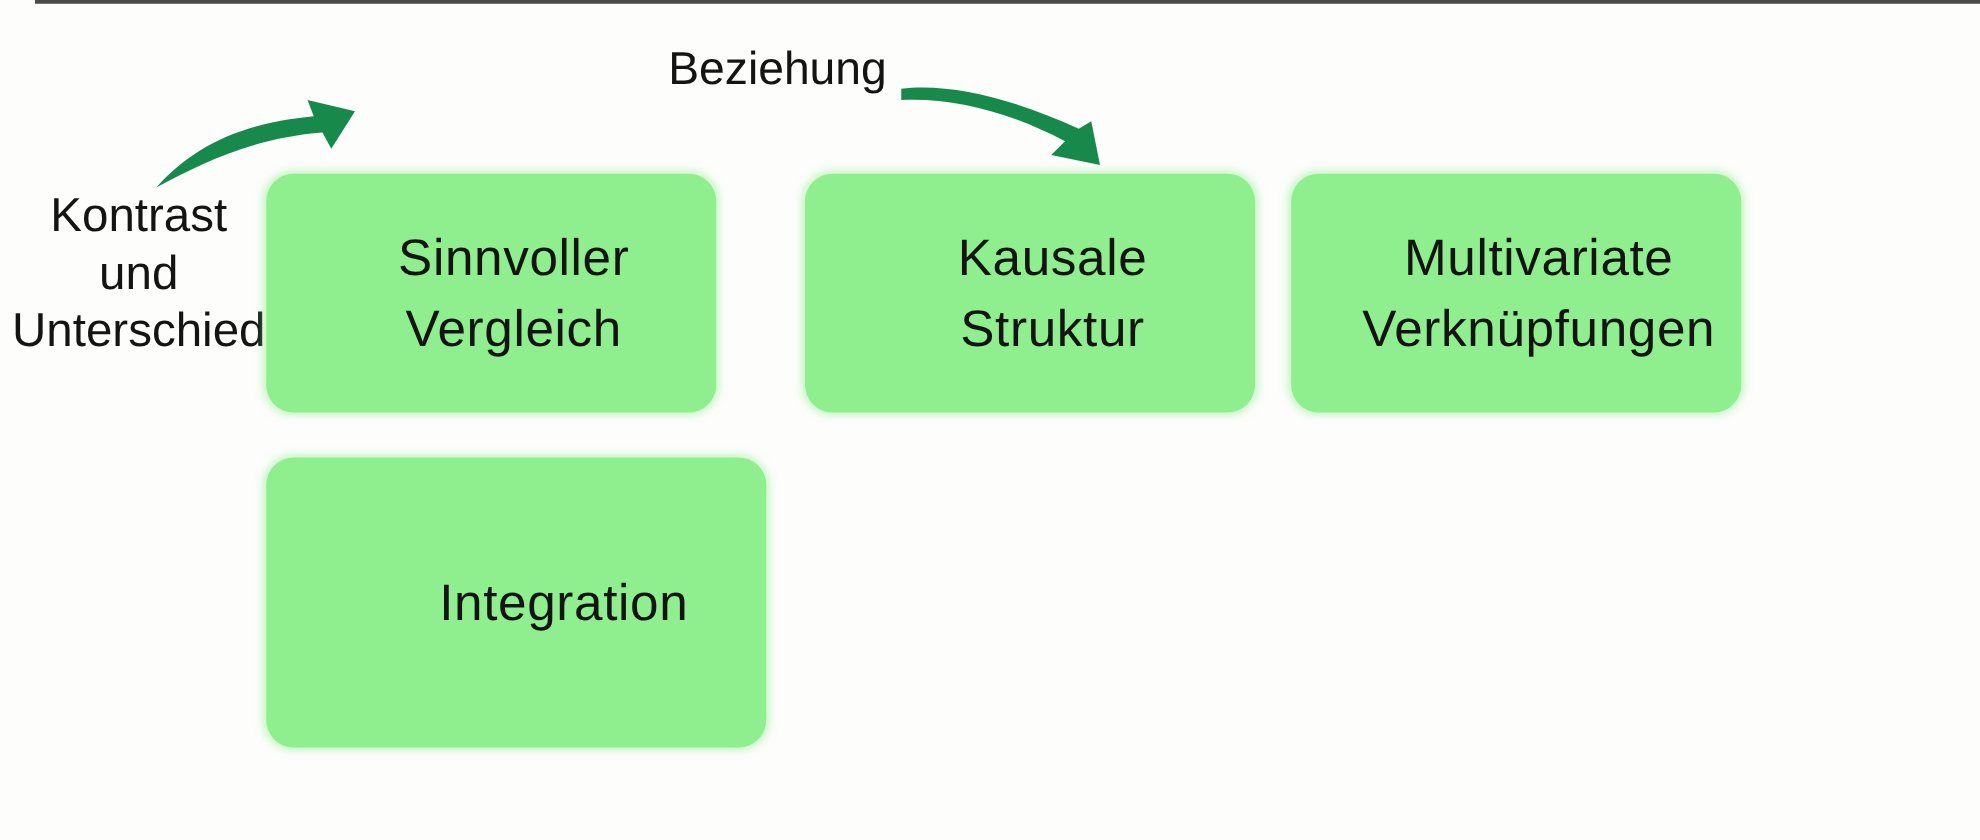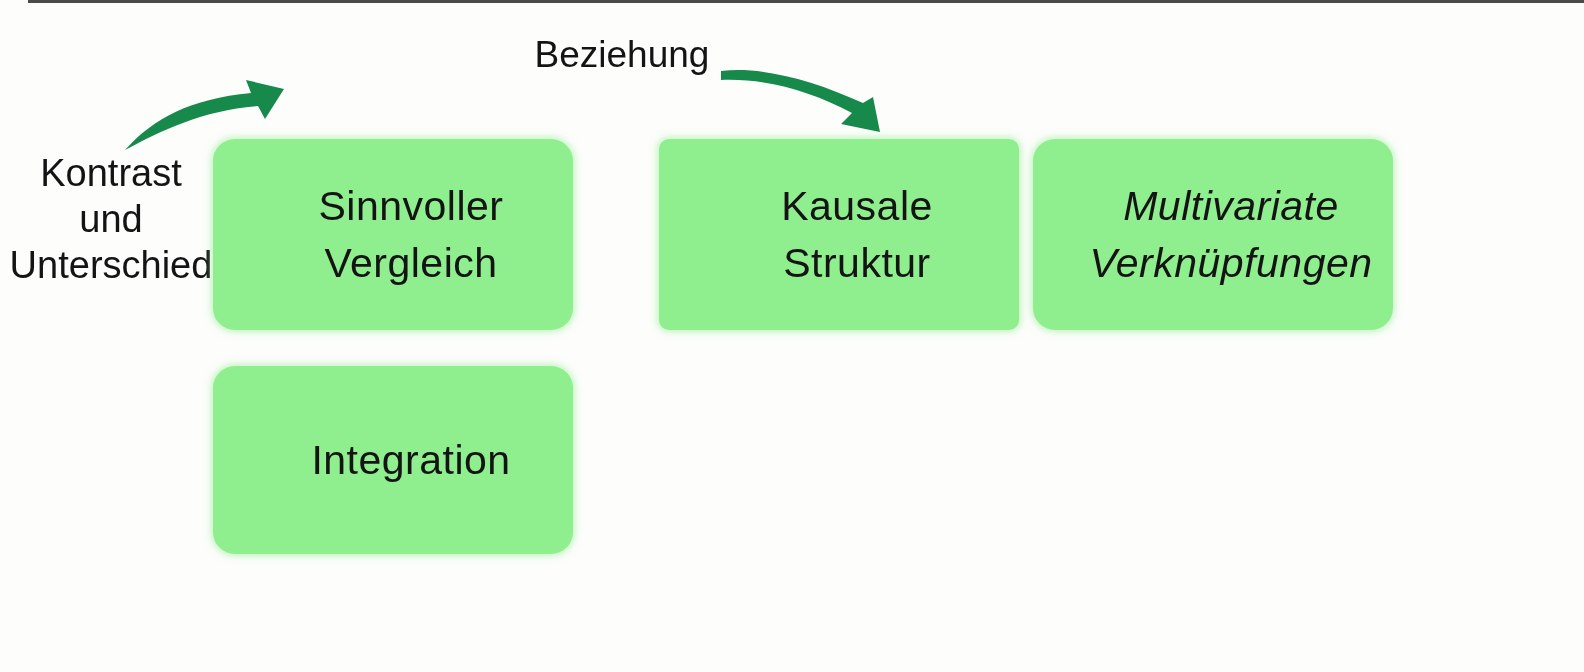--- a/index.html
+++ b/index.html
@@ -35,24 +35,24 @@
   }
   .box .box-label {
     font-size: 41px;
     line-height: 57px;
     color: var(--text_black, #141414);
     white-space: pre-line;
     letter-spacing: 0.5px;
     margin-left: 36px;
   }
   .row1 { top: 139px; height: 191px; }
-  .row2 { top: 366px; height: 188px; }
+  .row2 { top: 366px; height: 232px; padding-left: 40px; }
   .col1 { left: 213px;  width: 360px; }
-  .col2 { left: 659px;  width: 360px; border-radius: 10px; }
-  .col3 { left: 1033px; width: 360px; font-style: italic; }
+  .col2 { left: 644px;  width: 360px; }
+  .col3 { left: 1033px; width: 360px; }
 
   .annotation {
     position: absolute;
     color: var(--text_black, #141414);
     white-space: pre-line;
     text-align: center;
   }
   #annotation-kontrast {
     left: 0px;
     top: 150px;

